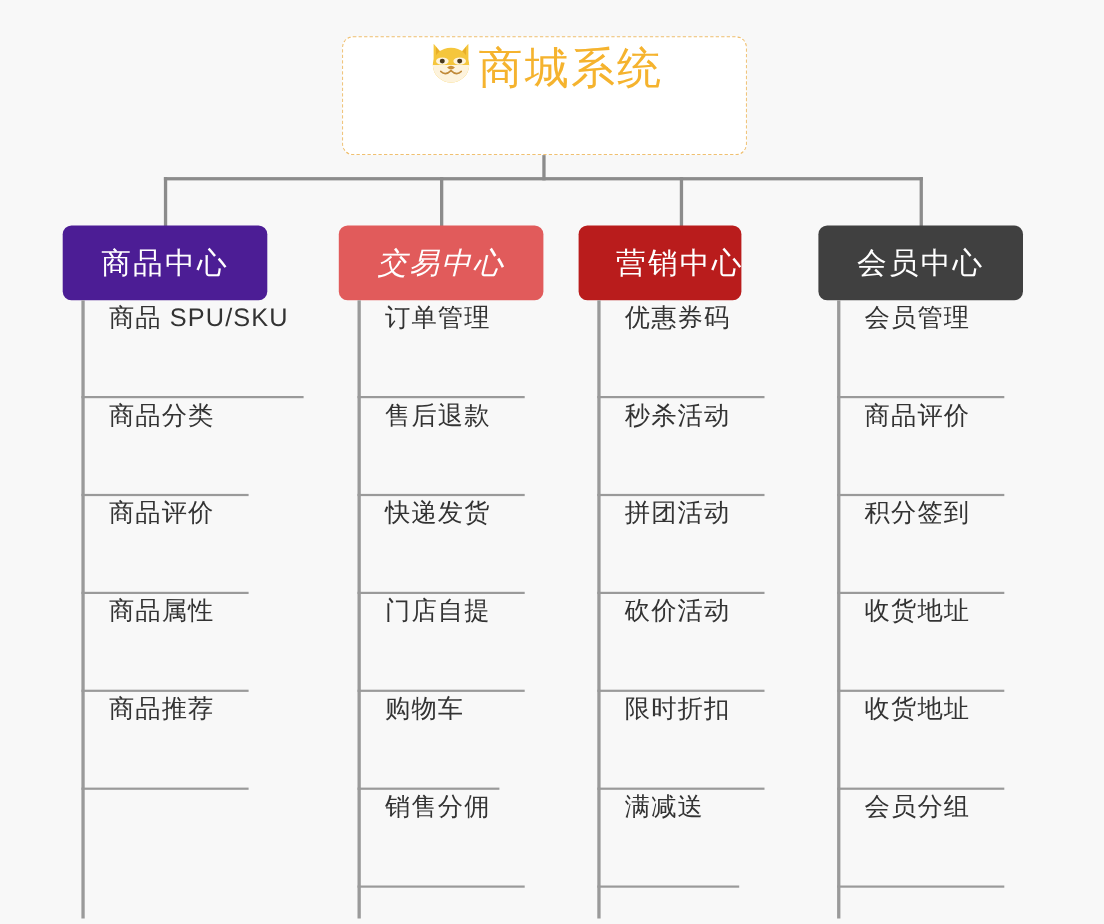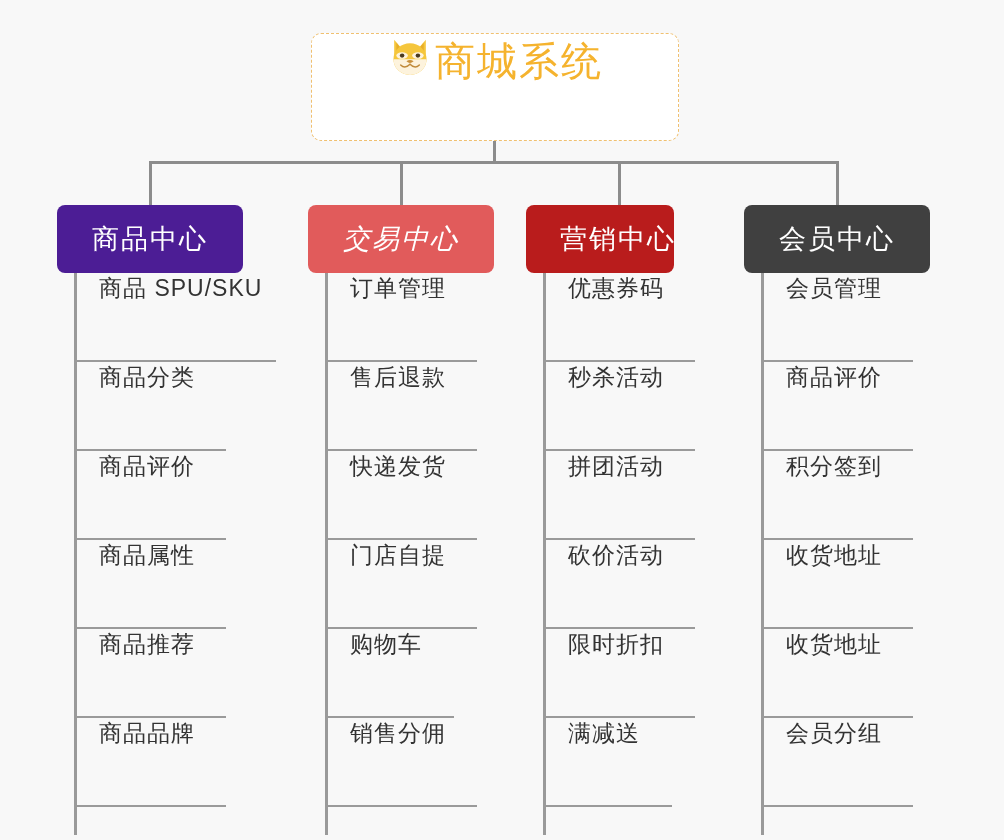--- a/index.html
+++ b/index.html
@@ -163,24 +163,20 @@
         <span class="leaf-underline" style="width:152px;"></span>
       </div>
       <div class="leaf-item">
         <span class="leaf-label">商品属性</span>
         <span class="leaf-underline" style="width:152px;"></span>
       </div>
       <div class="leaf-item">
         <span class="leaf-label">商品推荐</span>
         <span class="leaf-underline" style="width:152px;"></span>
       </div>
-      <div class="leaf-item">
-        <span class="leaf-label">商品品牌</span>
-        <span class="leaf-underline" style="width:152px;"></span>
-      </div>
     </div>
   </div>
 
   <div class="column" style="left:308px; width:220px;">
     <div class="cat-box" style="width: 186px; background: rgb(225, 91, 91); font-style: italic;">
       <span>交易中心</span>
     </div>
     <div class="leaf-rail" style="height:562px;"></div>
     <div class="leaf-list">
       <div class="leaf-item">

